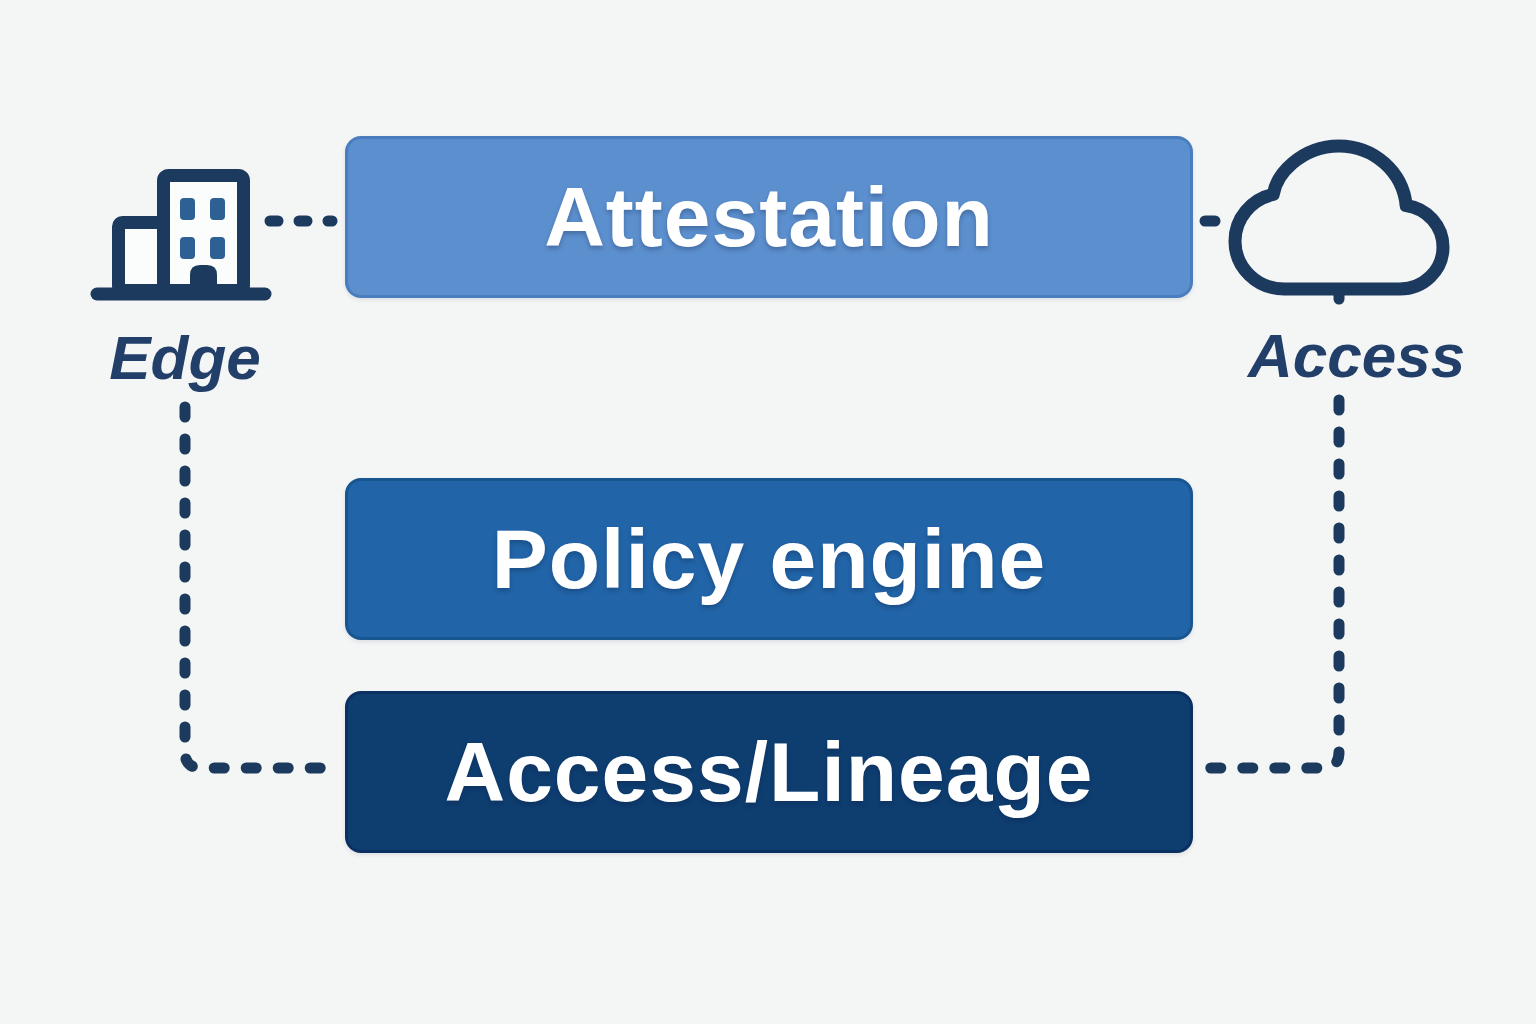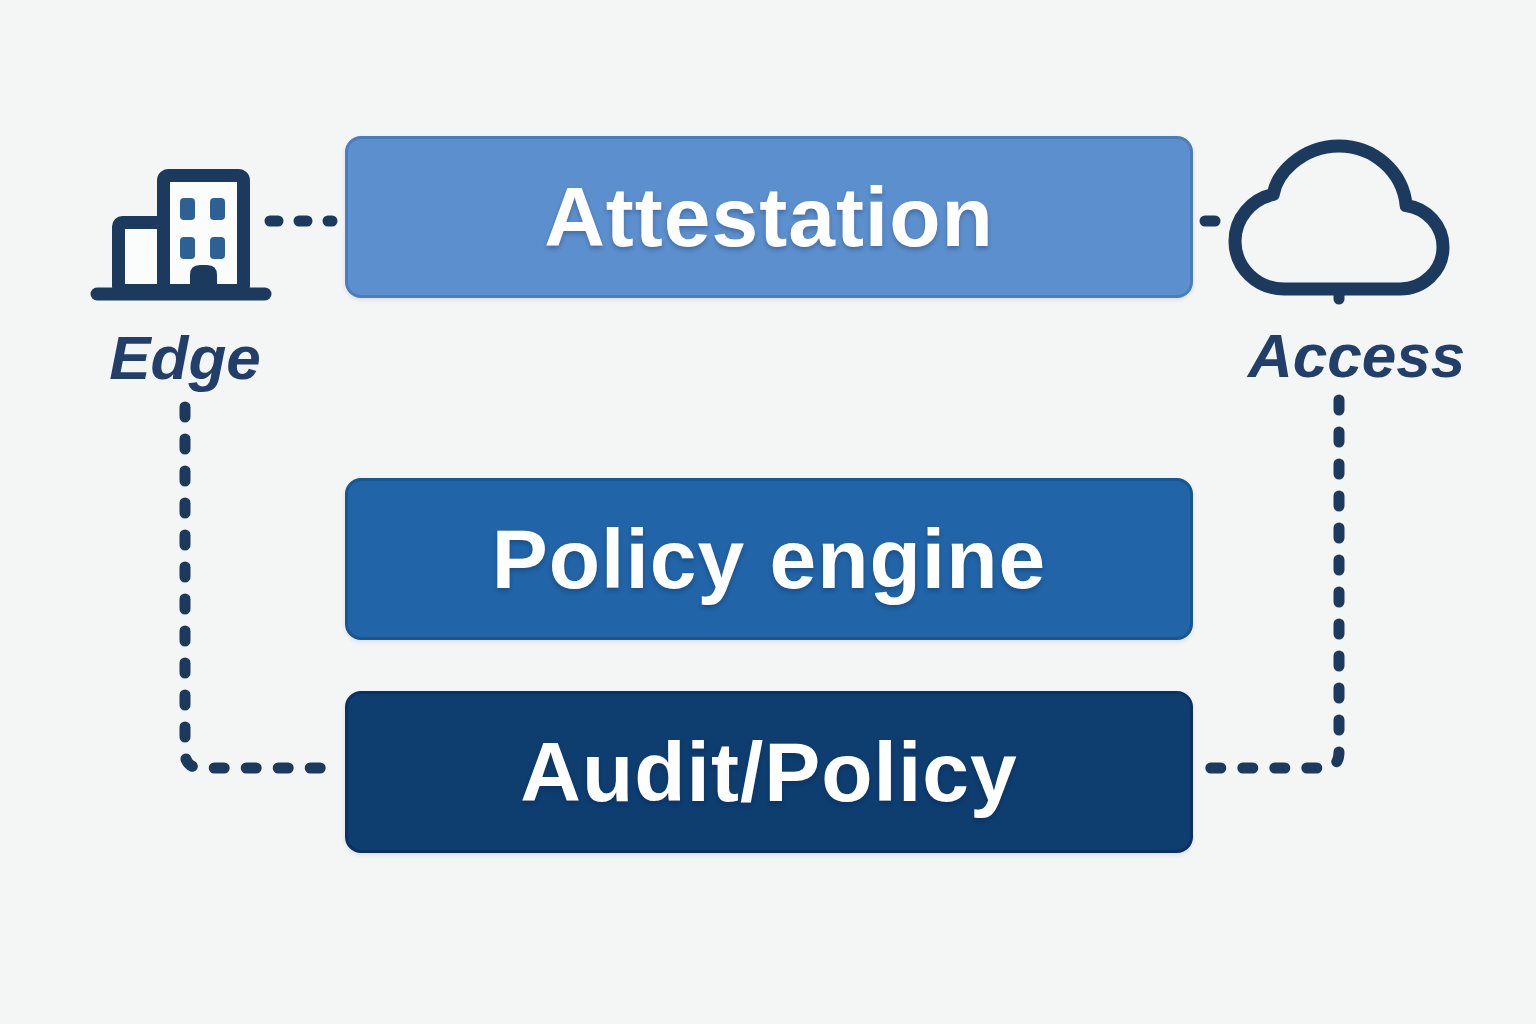--- a/index.html
+++ b/index.html
@@ -80,21 +80,21 @@
   <div class="layer l1" style="background:#5c8fce;border-color:#4a7dbd">
     <span class="layer-label">Attestation</span>
   </div>
 
 
   <div class="layer l3" style="background:#2164a7;border-color:#175691">
     <span class="layer-label">Policy engine</span>
   </div>
 
   <div class="layer l4" style="background:#0e3d70;border-color:#0a3161">
-    <span class="layer-label">Audit/Policy</span>
+    <span class="layer-label">Access/Lineage</span>
   </div>
 
   <svg class="node-icon building-icon" width="186" height="150" viewBox="0 0 186 150" xmlns="http://www.w3.org/2000/svg">
 
     <rect x="30.5" y="65.5" width="46" height="68" rx="4" fill="#fbfcfc" stroke="#1c3a5e" stroke-width="13"></rect>
 
     <rect x="75.5" y="18.5" width="80" height="115" rx="5" fill="#fbfcfc" stroke="#1c3a5e" stroke-width="13"></rect>
 
     <rect x="92" y="41" width="15" height="22" rx="4" fill="#2d6194"></rect>
     <rect x="122" y="41" width="15" height="22" rx="4" fill="#2d6194"></rect>

